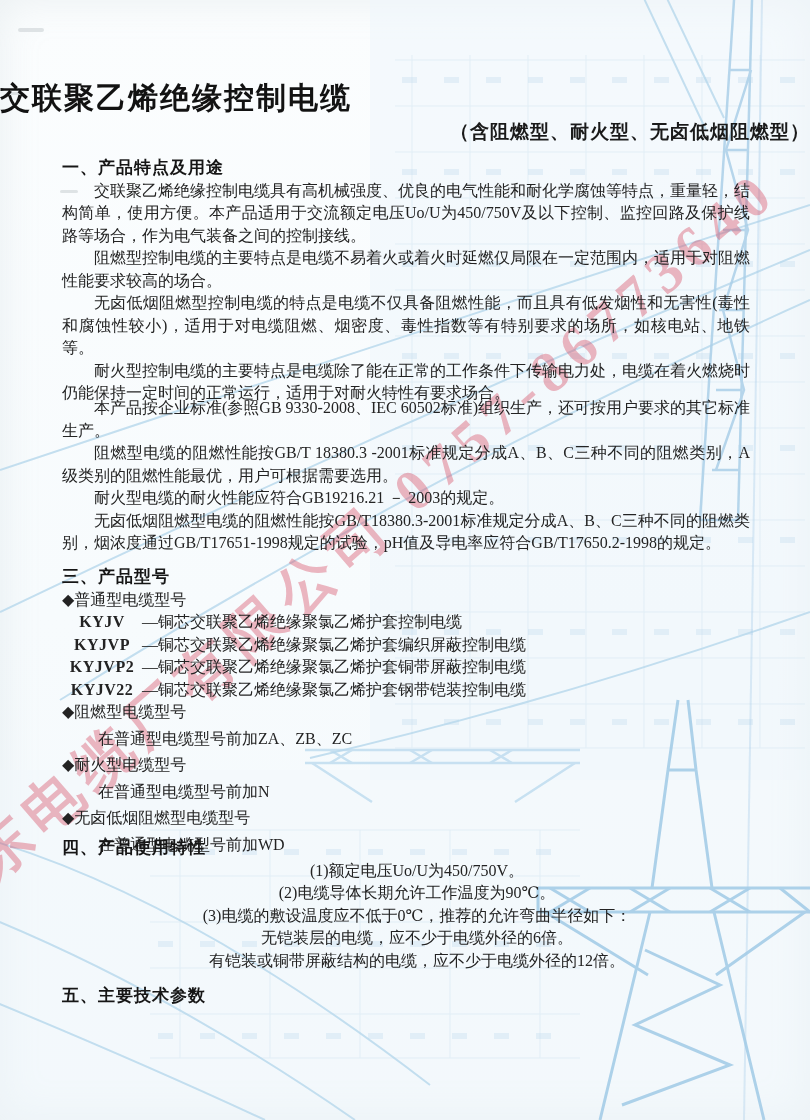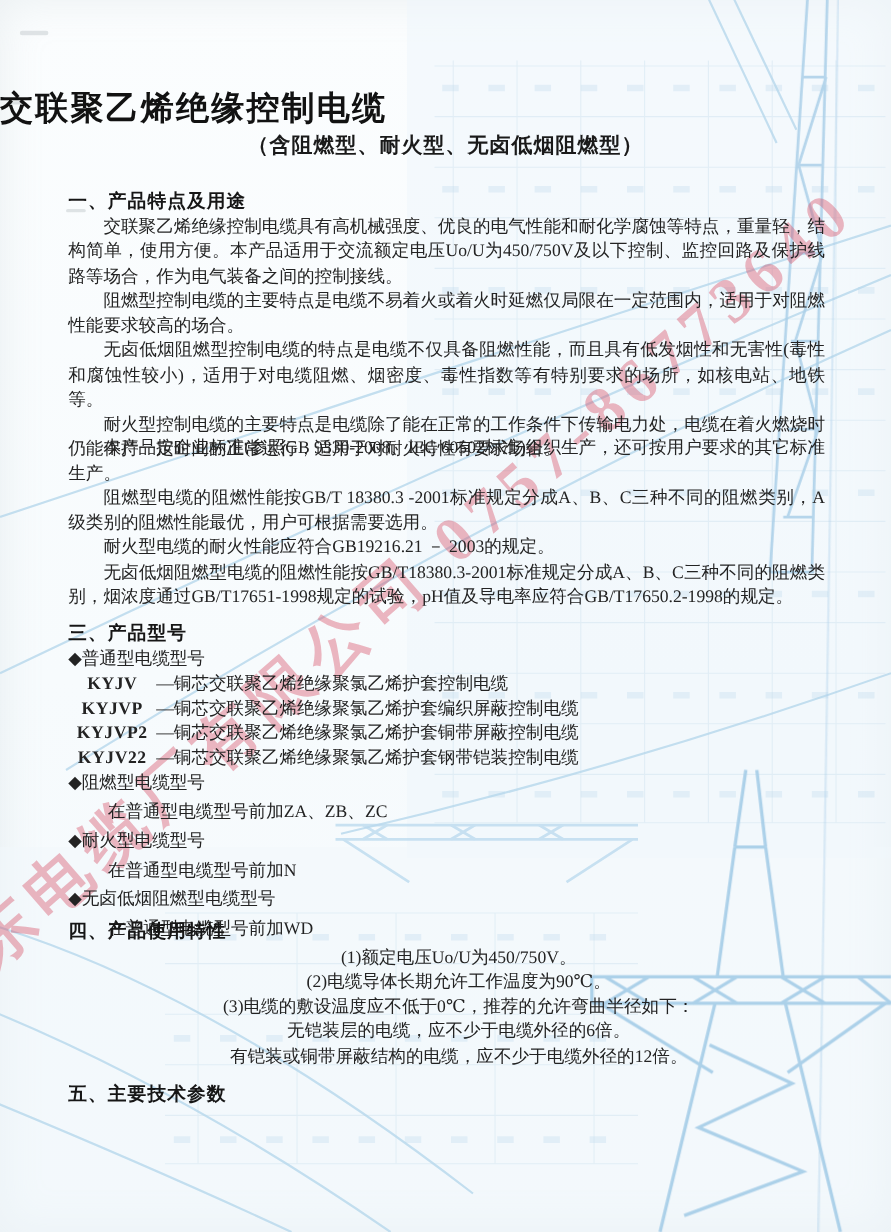--- a/index.html
+++ b/index.html
@@ -26,21 +26,21 @@
     pointer-events:none;
   }
   .content{position:absolute;left:0;top:0;width:810px;height:1120px;z-index:2;}
   .doc-title{
     position:absolute;top:78px;left:0;width:810px;
     font-family:"DejaVu Sans","Liberation Sans",sans-serif;
     font-size:30px;font-weight:bold;letter-spacing:2px;color:#121212;
   }
   .doc-subtitle{
     position:absolute;top:119px;left:0;width:810px;
-    text-align:center;font-family:Liberation Serif, serif;
+    text-align:right;font-family:Liberation Serif, serif;
     font-size:19px;font-weight:bold;letter-spacing:1px;color:#1a1a1a;
   }
   .sec{position:absolute;left:62px;width:688px;}
   .sec-h{
     font-family:"DejaVu Sans","Liberation Sans",sans-serif;
     font-weight:bold;font-size:17px;color:#161616;
     letter-spacing:1px;line-height:22.5px;margin:0 0 1px 0;
   }
   .bp{margin:0;font-size:16px;line-height:22.5px;text-align:justify;}
   .ind{text-indent:32px;}
@@ -127,21 +127,21 @@
     </g>
   </svg>
 
   <div class="stamp">广东电缆厂有限公司 0757-86773640</div>
 
   <div class="content">
 
     <div class="doc-title">交联聚乙烯绝缘控制电缆</div>
     <div class="doc-subtitle">（含阻燃型、耐火型、无卤低烟阻燃型）</div>
 
-    <div class="sec" style="top:172px;">
+    <div class="sec" style="top:156px;">
       <div class="sec-h">一、产品特点及用途</div>
       <p class="bp ind">交联聚乙烯绝缘控制电缆具有高机械强度、优良的电气性能和耐化学腐蚀等特点，重量轻，结构简单，使用方便。本产品适用于交流额定电压Uo/U为450/750V及以下控制、监控回路及保护线路等场合，作为电气装备之间的控制接线。</p>
       <p class="bp ind">阻燃型控制电缆的主要特点是电缆不易着火或着火时延燃仅局限在一定范围内，适用于对阻燃性能要求较高的场合。</p>
       <p class="bp ind">无卤低烟阻燃型控制电缆的特点是电缆不仅具备阻燃性能，而且具有低发烟性和无害性(毒性和腐蚀性较小)，适用于对电缆阻燃、烟密度、毒性指数等有特别要求的场所，如核电站、地铁等。</p>
       <p class="bp ind">耐火型控制电缆的主要特点是电缆除了能在正常的工作条件下传输电力处，电缆在着火燃烧时仍能保持一定时间的正常运行，适用于对耐火特性有要求场合。</p>
     </div>
 
     <div class="sec" style="top:397px;">
       <p class="bp ind">本产品按企业标准(参照GB 9330-2008、IEC 60502标准)组织生产，还可按用户要求的其它标准生产。</p>
       <p class="bp ind">阻燃型电缆的阻燃性能按GB/T 18380.3 -2001标准规定分成A、B、C三种不同的阻燃类别，A级类别的阻燃性能最优，用户可根据需要选用。</p>

